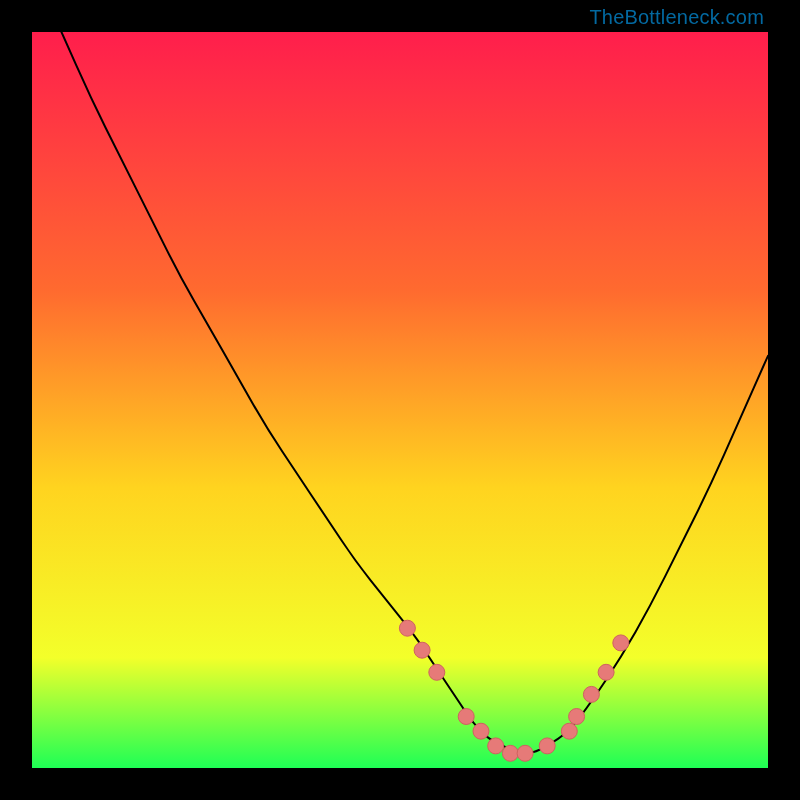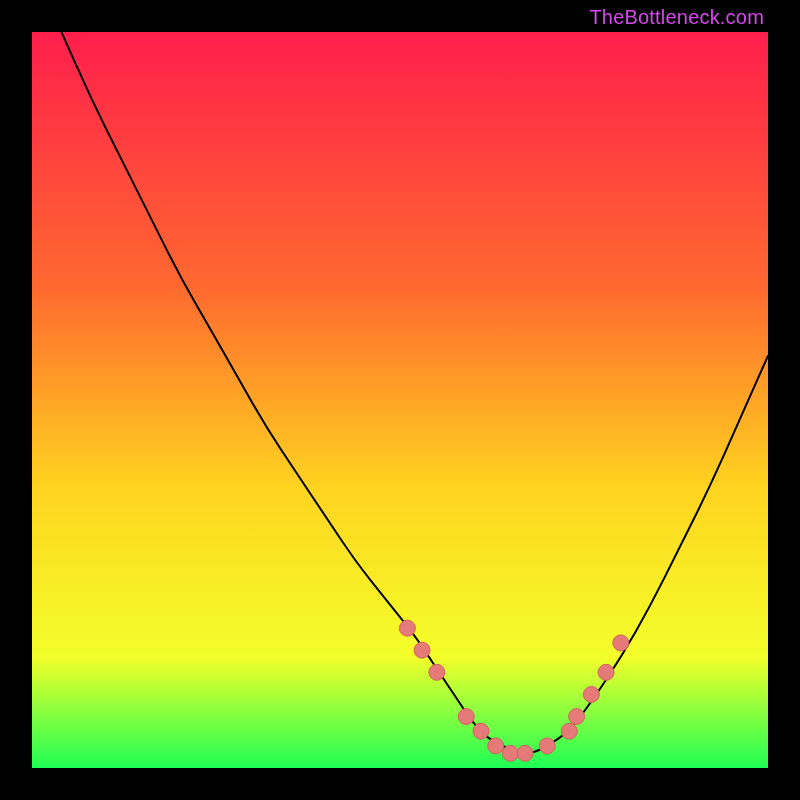--- a/index.html
+++ b/index.html
@@ -25,21 +25,21 @@
     width: 736px;
     height: 736px;
   }
   .watermark {
     position: absolute;
     top: 6px;
     right: 36px;
     font-family: Arial, Helvetica, sans-serif;
     font-size: 20px;
     font-weight: 500;
-    color: #d946ef;
+    color: #0369a1;
     letter-spacing: 0.2px;
     user-select: none;
   }
   svg {
     display: block;
   }
 </style>
 </head>
 <body>
 

